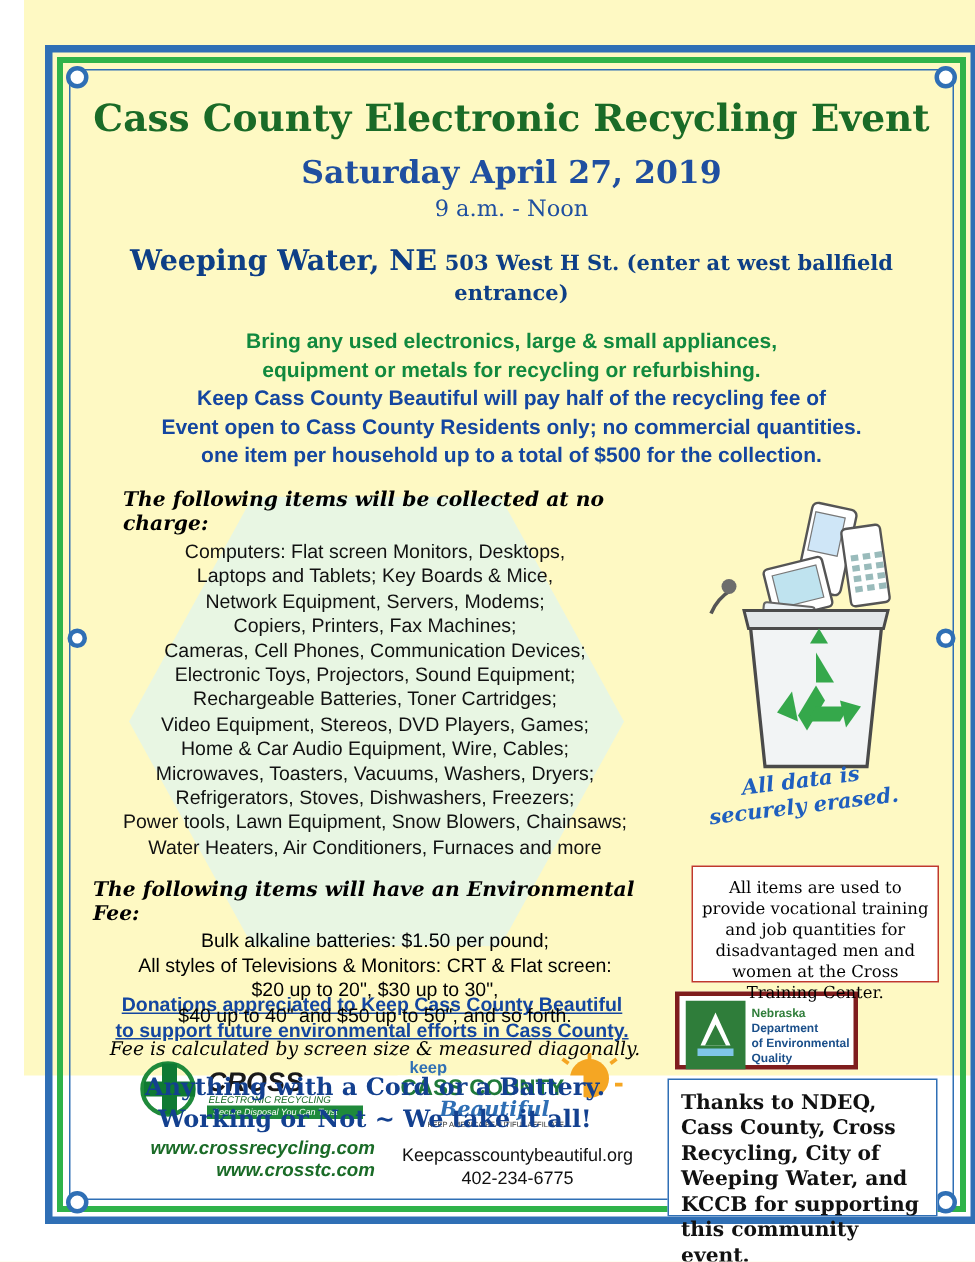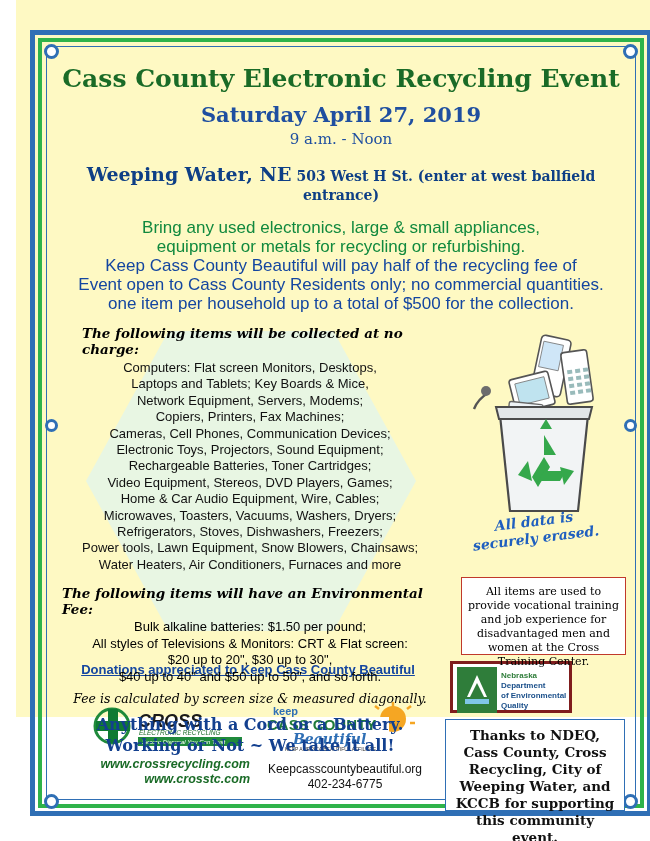--- a/index.html
+++ b/index.html
@@ -115,22 +115,22 @@
   }
   .location-addr {
     font-weight: bold;
     font-size: 14px;
   }
 
   .intro {
     margin-top: 14px;
     text-align: center;
     color: #1446a0;
-    font-weight: normal;
-    font-size: 17px;
+    font-weight: bold;
+    font-size: 14px;
     line-height: 19px;
   }
   .intro .l1, .intro .l2 { color: #11893e; }
 
   
   .mid {
     position: relative;
     margin-top: 12px;
     height: 330px;
   }
@@ -300,21 +300,20 @@
     height: 92px;
     border: 1.5px solid #2f6fb5;
     box-sizing: border-box;
     padding: 7px 8px;
     font-family: "DejaVu Serif", serif;
     font-weight: bold;
     font-size: 13.5px;
     line-height: 17px;
     color: #111;
     background: #fff;
-    text-align: center;
   }
 </style>
 </head>
 <body>
 
 <div class="page">
 
   <div class="frame-outer"></div>
   <div class="frame-inner"></div>
   <div class="frame-thin"></div>
@@ -387,21 +386,21 @@
             <path d="M92 100 L104 100 L98 90 Z"></path>
           </g>
         </svg>
       </div>
 
       <div class="erased">
         <div>All data is</div>
         <div>securely erased.</div>
       </div>
 
-      <div class="vocational">All items are used to provide vocational training and job experience for disadvantaged men and women at the Cross Training Center.</div>
+      <div class="vocational">All items are used to provide vocational training and job quantities for disadvantaged men and women at the Cross Training Center.</div>
 
       <div class="list-block">
         <div class="list-head">The following items will be collected at no charge:</div>
         <div class="items">
           <div>Computers: Flat screen Monitors, Desktops,</div>
           <div>Laptops and Tablets; Key Boards &amp; Mice,</div>
           <div>Network Equipment, Servers, Modems;</div>
           <div>Copiers, Printers, Fax Machines;</div>
           <div>Cameras, Cell Phones, Communication Devices;</div>
           <div>Electronic Toys, Projectors, Sound Equipment;</div>
@@ -426,20 +425,21 @@
           <div>Anything with a Cord or a Battery.</div>
           <div>Working or Not ~ We take it all!</div>
         </div>
       </div>
     </div>
 
     <div class="lower">
 
       <div class="donations">
         <div>Donations appreciated to Keep Cass County Beautiful</div>
+        <div>to support future environmental efforts in Cass County.</div>
       </div>
 
       <div class="logo-cross">
         <svg width="168" height="46" viewBox="0 0 168 46">
           <path d="M30 6 a17 17 0 1 0 0 34 a17 17 0 1 0 0 -34 Z" fill="none" stroke="#1f8a3b" stroke-width="3"></path>
           <path d="M26 6 L26 18 L14 18 L14 28 L26 28 L26 40 L36 40 L36 28 L48 28 L48 18 L36 18 L36 6 Z" fill="#0f7a33"></path>
           <text x="56" y="24" font-family="Liberation Sans, sans-serif" font-size="18" font-weight="bold" fill="#1a1a1a">CROSS</text>
           <text x="57" y="32" font-family="Liberation Sans, sans-serif" font-size="6.5" fill="#1a6b27">ELECTRONIC RECYCLING</text>
           <rect x="56" y="34" width="104" height="9" fill="#1f8a3b"></rect>
           <text x="60" y="40.5" font-family="Liberation Sans, sans-serif" font-size="6" fill="#ffffff">Secure Disposal You Can Trust</text>

